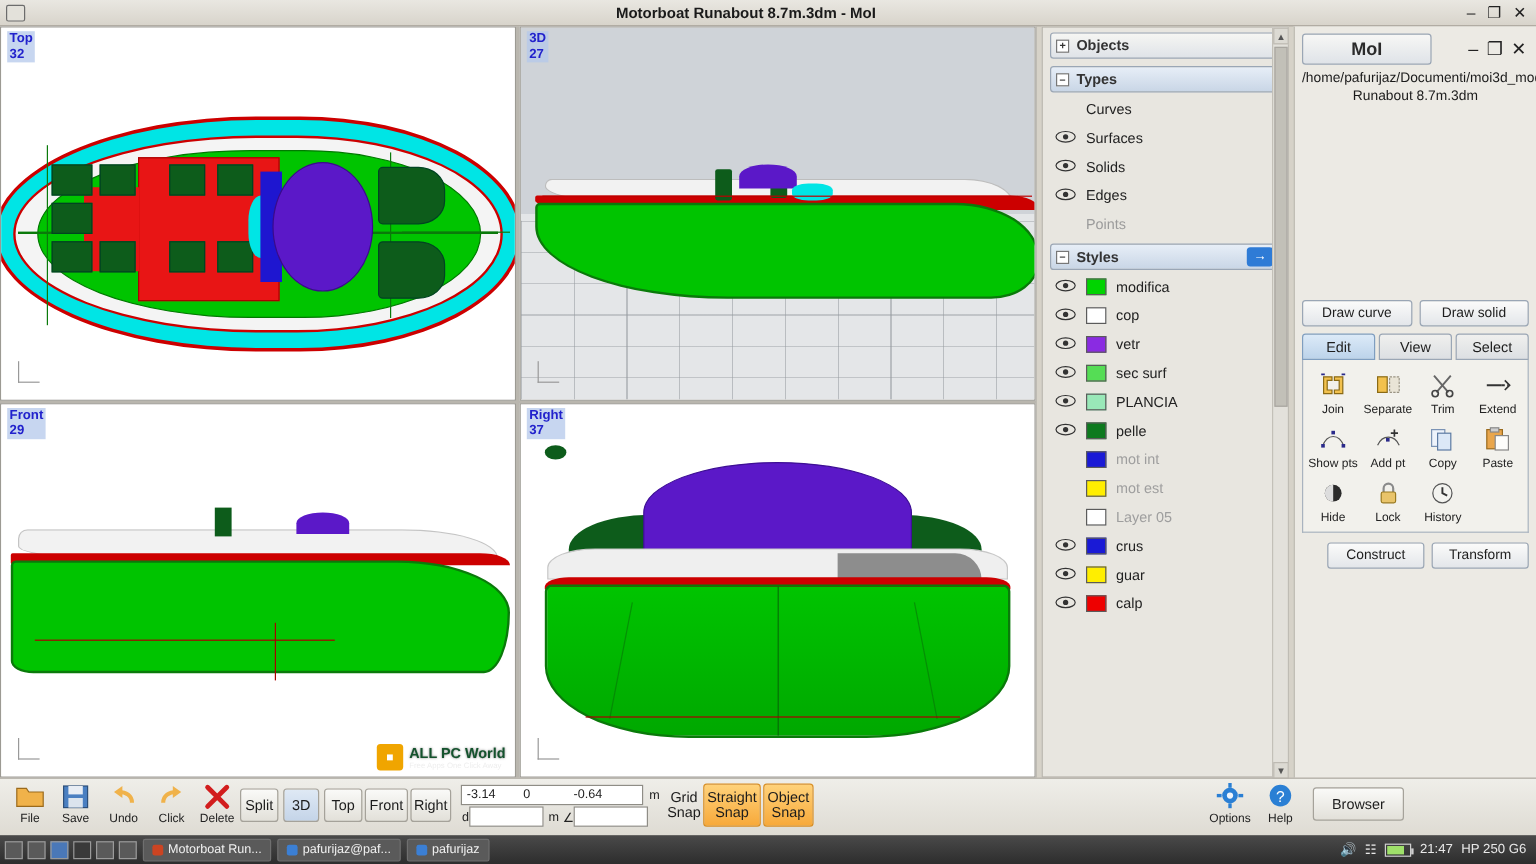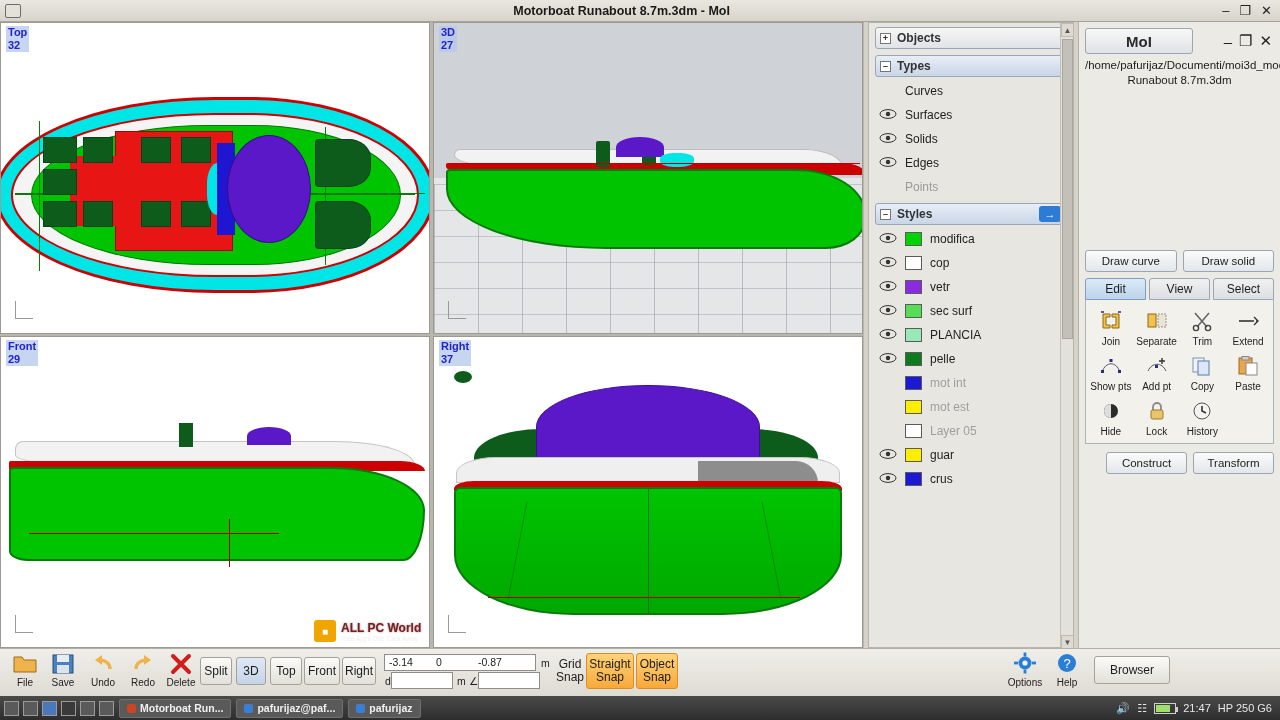--- a/index.html
+++ b/index.html
@@ -162,21 +162,21 @@
   .br-fold { position:absolute; background:rgba(10,110,10,.55); }
 
   
   .watermark {
     position:absolute; left:314px; top:592px; width:116px; height:34px;
     display:flex; align-items:center; gap:5px;
     font-size:11px; color:#ffffff;
   }
   .watermark .wm-logo { width:22px; height:22px; background:#f0a500; border-radius:3px;
       display:flex;align-items:center;justify-content:center; color:#fff; font-size:10px; font-weight:bold;}
-  .watermark .wm-t1 { font-weight:bold; font-size:12px; color:#7f1d1d; text-shadow:0 0 2px #777; }
+  .watermark .wm-t1 { font-weight:bold; font-size:12px; color:#14532d; text-shadow:0 0 2px #777; }
   .watermark .wm-t2 { font-size:6.5px; color:#eee; }
 
   
   .objpanel {
     position:absolute; left:868px; top:22px; width:206px; height:626px;
     background:#e8e6e0; border:1px solid #b6b3aa;
   }
   .sect-head {
     margin:4px 6px 0 6px; height:22px; border:1px solid #9aa6b5; border-radius:3px;
     background:linear-gradient(#f6f6f3,#dfe3e8);
@@ -271,21 +271,21 @@
 
   
   .taskbar {
     position:absolute; left:0; top:696px; width:1280px; height:24px;
     background:linear-gradient(#4a4a4a,#2d2d2d); color:#e8e8e8;
     display:flex; align-items:center; font-size:11px;
   }
   .tb-sq { width:15px;height:15px;border:1px solid #9a9a9a; margin-left:4px; background:#5a5a5a; }
   .task-item {
     height:19px; display:flex; align-items:center; gap:4px; padding:0 7px; margin-left:5px;
-    background:#5a5a5a; border:1px solid #6f6f6f; border-radius:2px; color:#f0f0f0; font-size:10.5px;font-weight:bold;
+    background:#5a5a5a; border:1px solid #6f6f6f; border-radius:2px; color:#f0f0f0; font-size:10.5px;
   }
   .task-item .dot { width:9px;height:9px;border-radius:2px; }
   .tray { margin-left:auto; display:flex; align-items:center; gap:7px; padding-right:8px; font-size:11px; }
   .battery { width:22px;height:11px;border:1px solid #cfcfcf; position:relative; }
   .battery:after{content:"";position:absolute;right:-3px;top:3px;width:2px;height:5px;background:#cfcfcf;}
   .battery .fill{position:absolute;left:1px;top:1px;bottom:1px;width:70%;background:#9fe06a;}
 </style>
 </head>
 <body>
 
@@ -535,32 +535,42 @@
         <span class="swatch" style="background:#ffffff"></span>
         <span class="lbl">Layer 05</span>
       </div>
       <div class="srow">
         <span class="eye">
             <svg width="18" height="12" viewBox="0 0 18 12">
               <ellipse cx="9" cy="6" rx="8" ry="4.4" fill="none" stroke="#333" stroke-width="1"></ellipse>
               <circle cx="9" cy="6" r="2.2" fill="#333"></circle>
             </svg>
           </span>
+        <span class="swatch" style="background:#1a1ad6"></span>
+        <span class="lbl">crus</span>
+      </div>
+      <div class="srow">
+        <span class="eye">
+            <svg width="18" height="12" viewBox="0 0 18 12">
+              <ellipse cx="9" cy="6" rx="8" ry="4.4" fill="none" stroke="#333" stroke-width="1"></ellipse>
+              <circle cx="9" cy="6" r="2.2" fill="#333"></circle>
+            </svg>
+          </span>
         <span class="swatch" style="background:#ffee00"></span>
         <span class="lbl">guar</span>
       </div>
       <div class="srow">
         <span class="eye">
             <svg width="18" height="12" viewBox="0 0 18 12">
               <ellipse cx="9" cy="6" rx="8" ry="4.4" fill="none" stroke="#333" stroke-width="1"></ellipse>
               <circle cx="9" cy="6" r="2.2" fill="#333"></circle>
             </svg>
           </span>
-        <span class="swatch" style="background:#1a1ad6"></span>
-        <span class="lbl">crus</span>
+        <span class="swatch" style="background:#ee0000"></span>
+        <span class="lbl">calp</span>
       </div>
     </div>
 
     <div class="scrollbar">
       <div class="sb-arrow" style="top:0;">▲</div>
       <div class="thumb"></div>
       <div class="sb-arrow" style="bottom:0;">▼</div>
     </div>
   </div>
 
@@ -726,39 +736,39 @@
           <path d="M20 17c0-6-5-9-11-9" fill="none" stroke="#f0b24a" stroke-width="3.4"></path>
           <path d="M12 3L5 8l7 5z" fill="#f0b24a"></path>
         </svg>
       <span class="lab">Undo</span>
     </div>
     <div class="bt-item" style="left:122px;">
       <svg width="26" height="24" viewBox="0 0 26 24">
           <path d="M6 17c0-6 5-9 11-9" fill="none" stroke="#f0b24a" stroke-width="3.4"></path>
           <path d="M14 3l7 5-7 5z" fill="#f0b24a"></path>
         </svg>
-      <span class="lab">Redo</span>
+      <span class="lab">Click</span>
     </div>
     <div class="bt-item" style="left:160px;">
       <svg width="26" height="24" viewBox="0 0 26 24">
           <path d="M5 4l16 16M21 4L5 20" stroke="#d21d1d" stroke-width="4" stroke-linecap="round"></path>
         </svg>
       <span class="lab">Delete</span>
     </div>
 
     <div class="bt-btn" style="left:200px;width:32px;">Split</div>
     <div class="bt-btn" style="left:236px;width:30px;background:linear-gradient(#dfe9f5,#c4d4e8);">3D</div>
     <div class="bt-btn" style="left:270px;width:32px;">Top</div>
     <div class="bt-btn" style="left:304px;width:36px;">Front</div>
     <div class="bt-btn" style="left:342px;width:34px;">Right</div>
 
     <div class="coordbox" style="left:384px;top:5px;width:152px;"></div>
     <span class="small-lab" style="left:389px;top:7px;">-3.14</span>
     <span class="small-lab" style="left:436px;top:7px;">0</span>
-    <span class="small-lab" style="left:478px;top:7px;">-0.87</span>
+    <span class="small-lab" style="left:478px;top:7px;">-0.64</span>
     <span class="small-lab" style="left:541px;top:8px;">m</span>
 
     <span class="small-lab" style="left:385px;top:26px;">d</span>
     <div class="coordbox" style="left:391px;top:23px;width:62px;"></div>
     <span class="small-lab" style="left:457px;top:26px;">m</span>
     <span class="small-lab" style="left:469px;top:26px;">∠</span>
     <div class="coordbox" style="left:478px;top:23px;width:62px;"></div>
 
     <div class="bt-btn" style="left:556px;top:4px;height:36px;width:28px;flex-direction:column;background:none;border:none;">
       <div style="display:flex;flex-direction:column;align-items:center;line-height:13px;">

